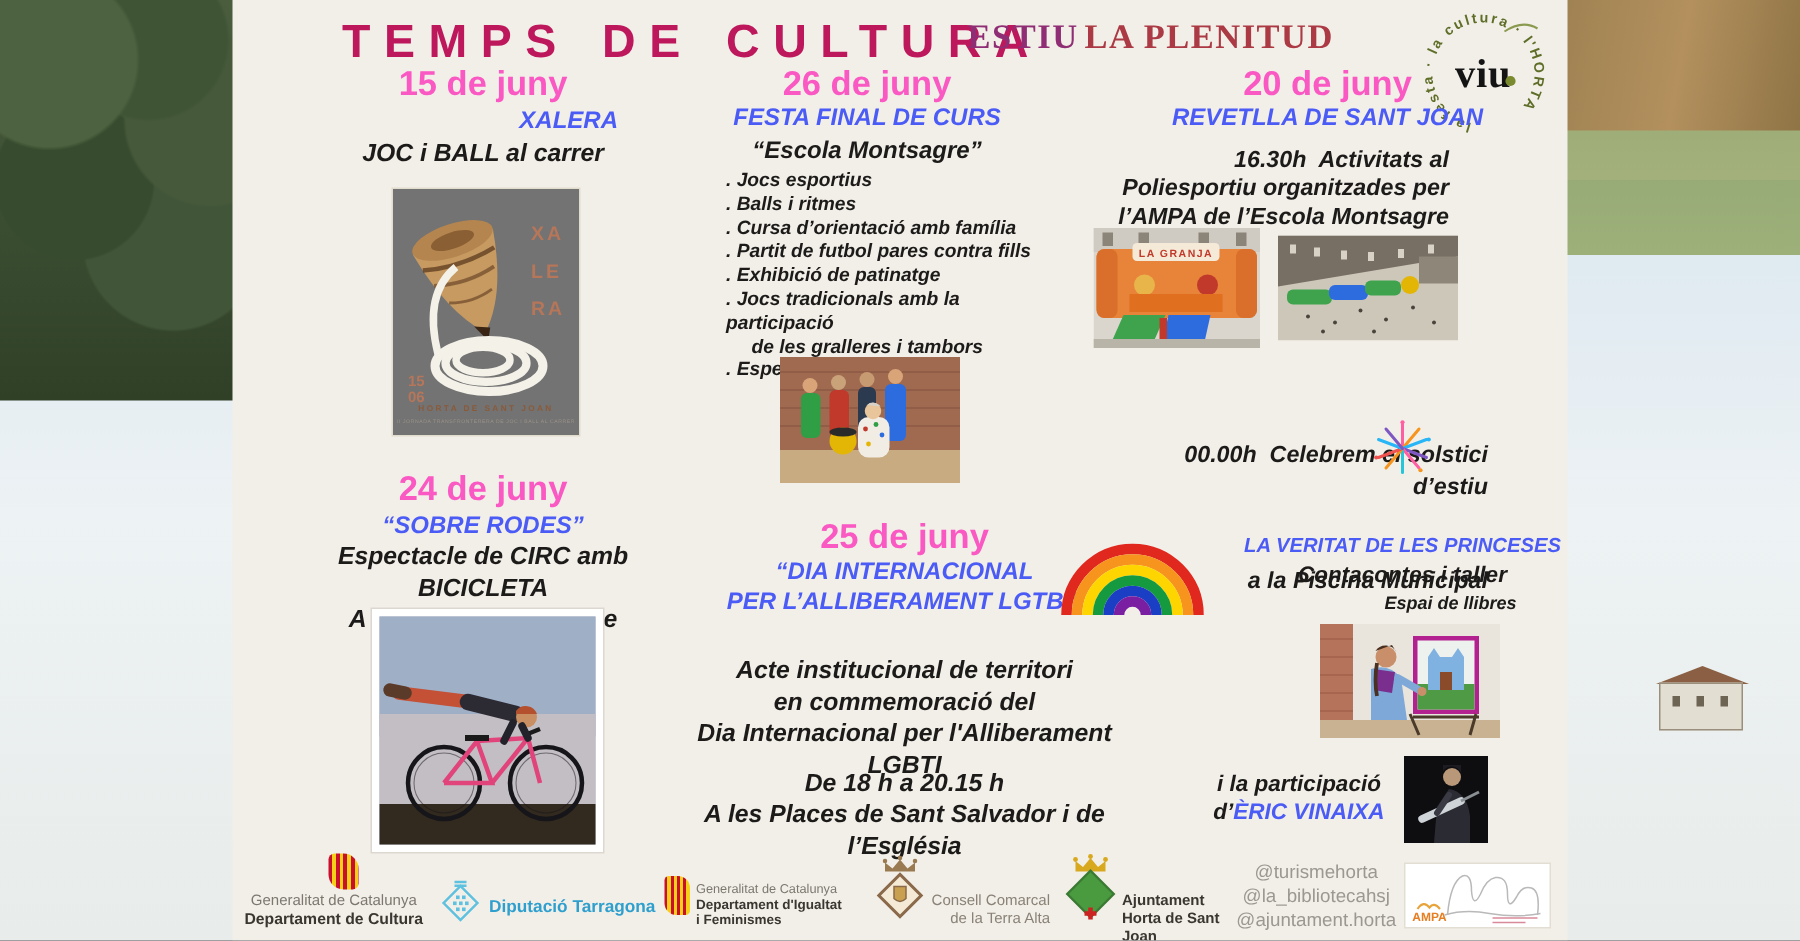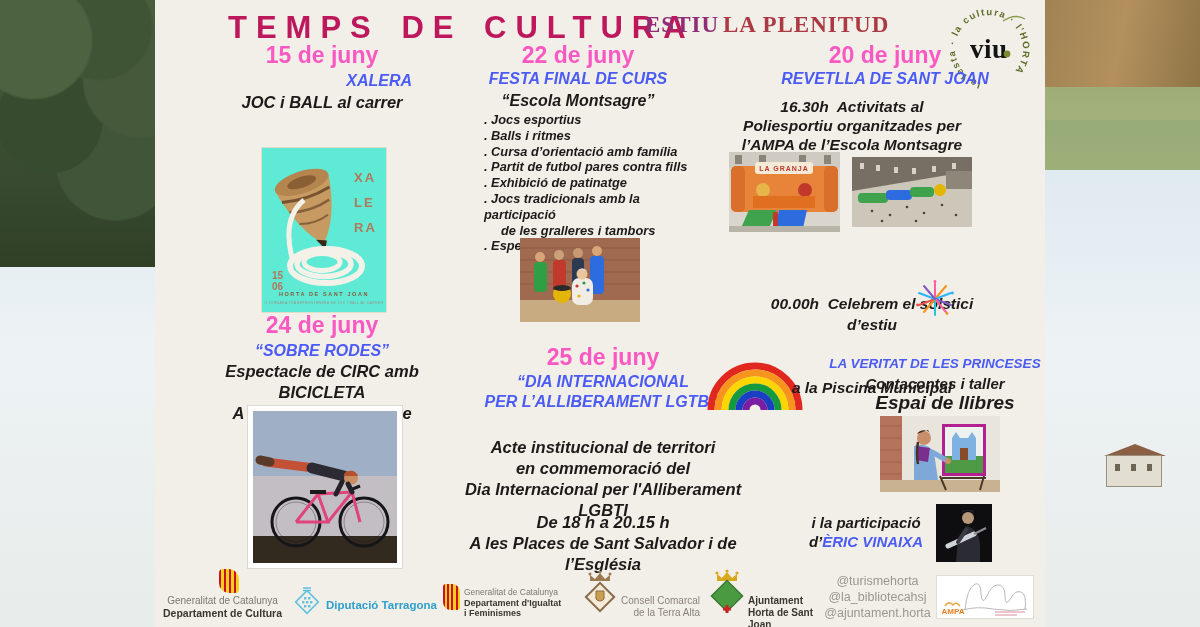--- a/index.html
+++ b/index.html
@@ -47,21 +47,21 @@
   
   .title{font-size:31px;font-weight:bold;color:#be185d;letter-spacing:9px;word-spacing:4px;}
   .serif-accent{font-family:"Liberation Serif",serif;font-weight:bold;font-size:23px;letter-spacing:1px;}
   .date{font-size:23px;font-weight:bold;color:#fa58c2;text-align:center;}
   .bluet{font-size:16px;font-weight:bold;font-style:italic;color:#4b5bf5;text-align:center;}
   .blackt{font-size:16.5px;font-weight:bold;font-style:italic;color:#1c1b19;text-align:center;line-height:21px;}
   .bullets{font-size:12.8px;font-weight:bold;font-style:italic;color:#1c1b19;line-height:15.8px;}
   .indent{padding-left:17px;}
   .just{text-align:justify;}
   .prewrap{white-space:pre-wrap;}
-  .leftal{text-align:center;}
+  .leftal{text-align:right;}
   .small-blue{font-size:13.5px;}
   .foot-gray{font-size:10px;color:#7c7870;text-align:center;line-height:12px;}
   .foot-bold{font-weight:bold;color:#3a3631;}
   .dipu-blue{font-size:11.5px;font-weight:bold;color:#2f9fce;}
   .social{font-size:12.5px;color:#9b9791;text-align:center;line-height:16px;}
   .photo-frame{background:#fff;box-shadow:0 0 0 1px #ddd8cf;}
 </style>
 </head>
 <body>
 
@@ -102,21 +102,21 @@
       <path d="M58,16 Q70,8 80,14" stroke="#8a9a4e" stroke-width="1.4" fill="none"></path>
     </svg>
   </div>
 
   <div class="abs date" style="left:232px;top:42px;width:180px;">15 de juny</div>
   <div class="abs bluet" style="left:232px;top:72px;width:180px;text-align:right;">XALERA</div>
   <div class="abs blackt" style="left:202px;top:92px;width:240px;">
     <div>JOC i BALL al carrer</div>
   </div>
 
-  <div class="abs" style="left:262px;top:148px;width:124px;height:164px;background:#5eead4;box-shadow:0 0 0 1px #e2dccd;">
+  <div class="abs" style="left:262px;top:126px;width:124px;height:164px;background:#737373;box-shadow:0 0 0 1px #e2dccd;">
     <svg width="124" height="164" viewBox="0 0 124 164">
       <g transform="rotate(-18 48 60)">
         <path d="M20,34 Q48,30 76,34 Q70,78 50,98 Q30,78 20,34 Z" fill="#c79a62"></path>
         <ellipse cx="48" cy="33" rx="28" ry="11" fill="#b5854f"></ellipse>
         <ellipse cx="48" cy="33" rx="15" ry="5.5" fill="#8a5f33"></ellipse>
         <path d="M23,46 Q48,52 73,46" stroke="#5b3a1e" stroke-width="3" fill="none" opacity="0.75"></path>
         <path d="M27,58 Q48,64 69,58" stroke="#5b3a1e" stroke-width="2.5" fill="none" opacity="0.6"></path>
         <path d="M33,72 Q48,77 63,72" stroke="#5b3a1e" stroke-width="2" fill="none" opacity="0.6"></path>
         <path d="M44,92 L50,104 L54,96 Z" fill="#3a2414"></path>
       </g>
@@ -167,21 +167,21 @@
         <path d="M12,54 L22,56" stroke="#5a3a28" stroke-width="9" stroke-linecap="round"></path>
         <path d="M64,62 L96,70" stroke="#2c2a33" stroke-width="11" stroke-linecap="round"></path>
         <circle cx="103" cy="72" r="7" fill="#c98f63"></circle>
         <path d="M96,68 A8,8 0 0 1 110,70 L96,70 Z" fill="#b5502e"></path>
         <path d="M94,76 L88,88" stroke="#23222b" stroke-width="5" stroke-linecap="round"></path>
         <path d="M100,78 L104,86" stroke="#23222b" stroke-width="5" stroke-linecap="round"></path>
       </g>
     </svg>
   </div>
 
-  <div class="abs date" style="left:488px;top:42px;width:180px;">22 de juny</div>
+  <div class="abs date" style="left:488px;top:42px;width:180px;">26 de juny</div>
   <div class="abs bluet" style="left:478px;top:70px;width:200px;">FESTA FINAL DE CURS</div>
   <div class="abs blackt" style="left:478px;top:90px;width:200px;font-size:16px;">“Escola Montsagre”</div>
 
   <div class="abs bullets" style="left:484px;top:112px;width:225px;">
     <div>. Jocs esportius</div>
     <div>. Balls i ritmes</div>
     <div>. Cursa d’orientació amb família</div>
     <div>. Partit de futbol pares contra fills</div>
     <div>. Exhibició de patinatge</div>
     <div>. Jocs tradicionals amb la participació</div>
@@ -327,21 +327,21 @@
           <circle cx="20" cy="2.5" r="1.4"></circle>
           <circle cx="37.5" cy="14" r="1.4" fill="#29b6f6"></circle>
         <circle cx="2.5" cy="26" r="1.4" fill="#ef5350"></circle>
           <circle cx="32" cy="34.5" r="1.4" fill="#f7941d"></circle>
         </g>
     </svg>
   </div>
 
   <div class="abs bluet small-blue" style="left:820px;top:356px;width:230px;">LA VERITAT DE LES PRINCESES</div>
   <div class="abs blackt" style="left:835px;top:373px;width:200px;font-size:15px;">Contacontes i taller</div>
-  <div class="abs blackt" style="left:845px;top:392px;width:200px;font-size:19px;">Espai de llibres</div>
+  <div class="abs blackt" style="left:867px;top:392px;width:200px;font-size:12px;">Espai de llibres</div>
 
   <div class="abs" style="left:880px;top:416px;width:120px;height:76px;">
     <svg width="120" height="76" viewBox="0 0 120 76" style="display:block">
       <rect width="120" height="76" fill="#e9e4dc"></rect>
       <rect width="22" height="76" fill="#b5735c"></rect>
       <g stroke="#a2604a" stroke-width="1">
           <path d="M0,10 H22 M0,22 H22 M0,34 H22 M0,46 H22 M0,58 H22"></path>
         </g>
       <rect y="64" width="120" height="12" fill="#c9b292"></rect>
       <g>

